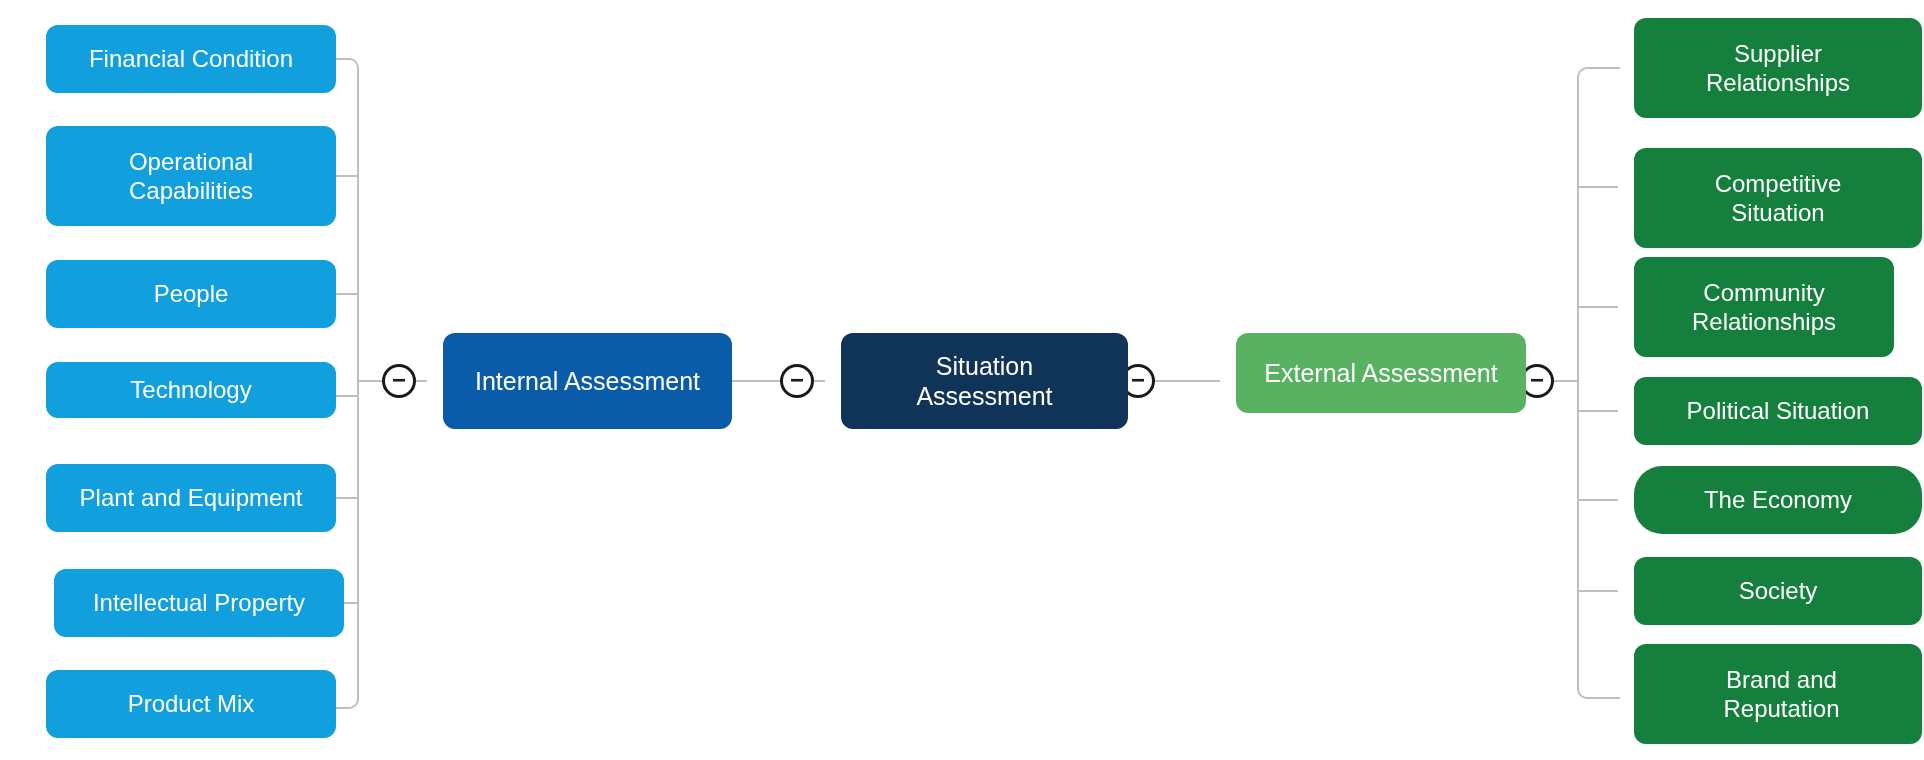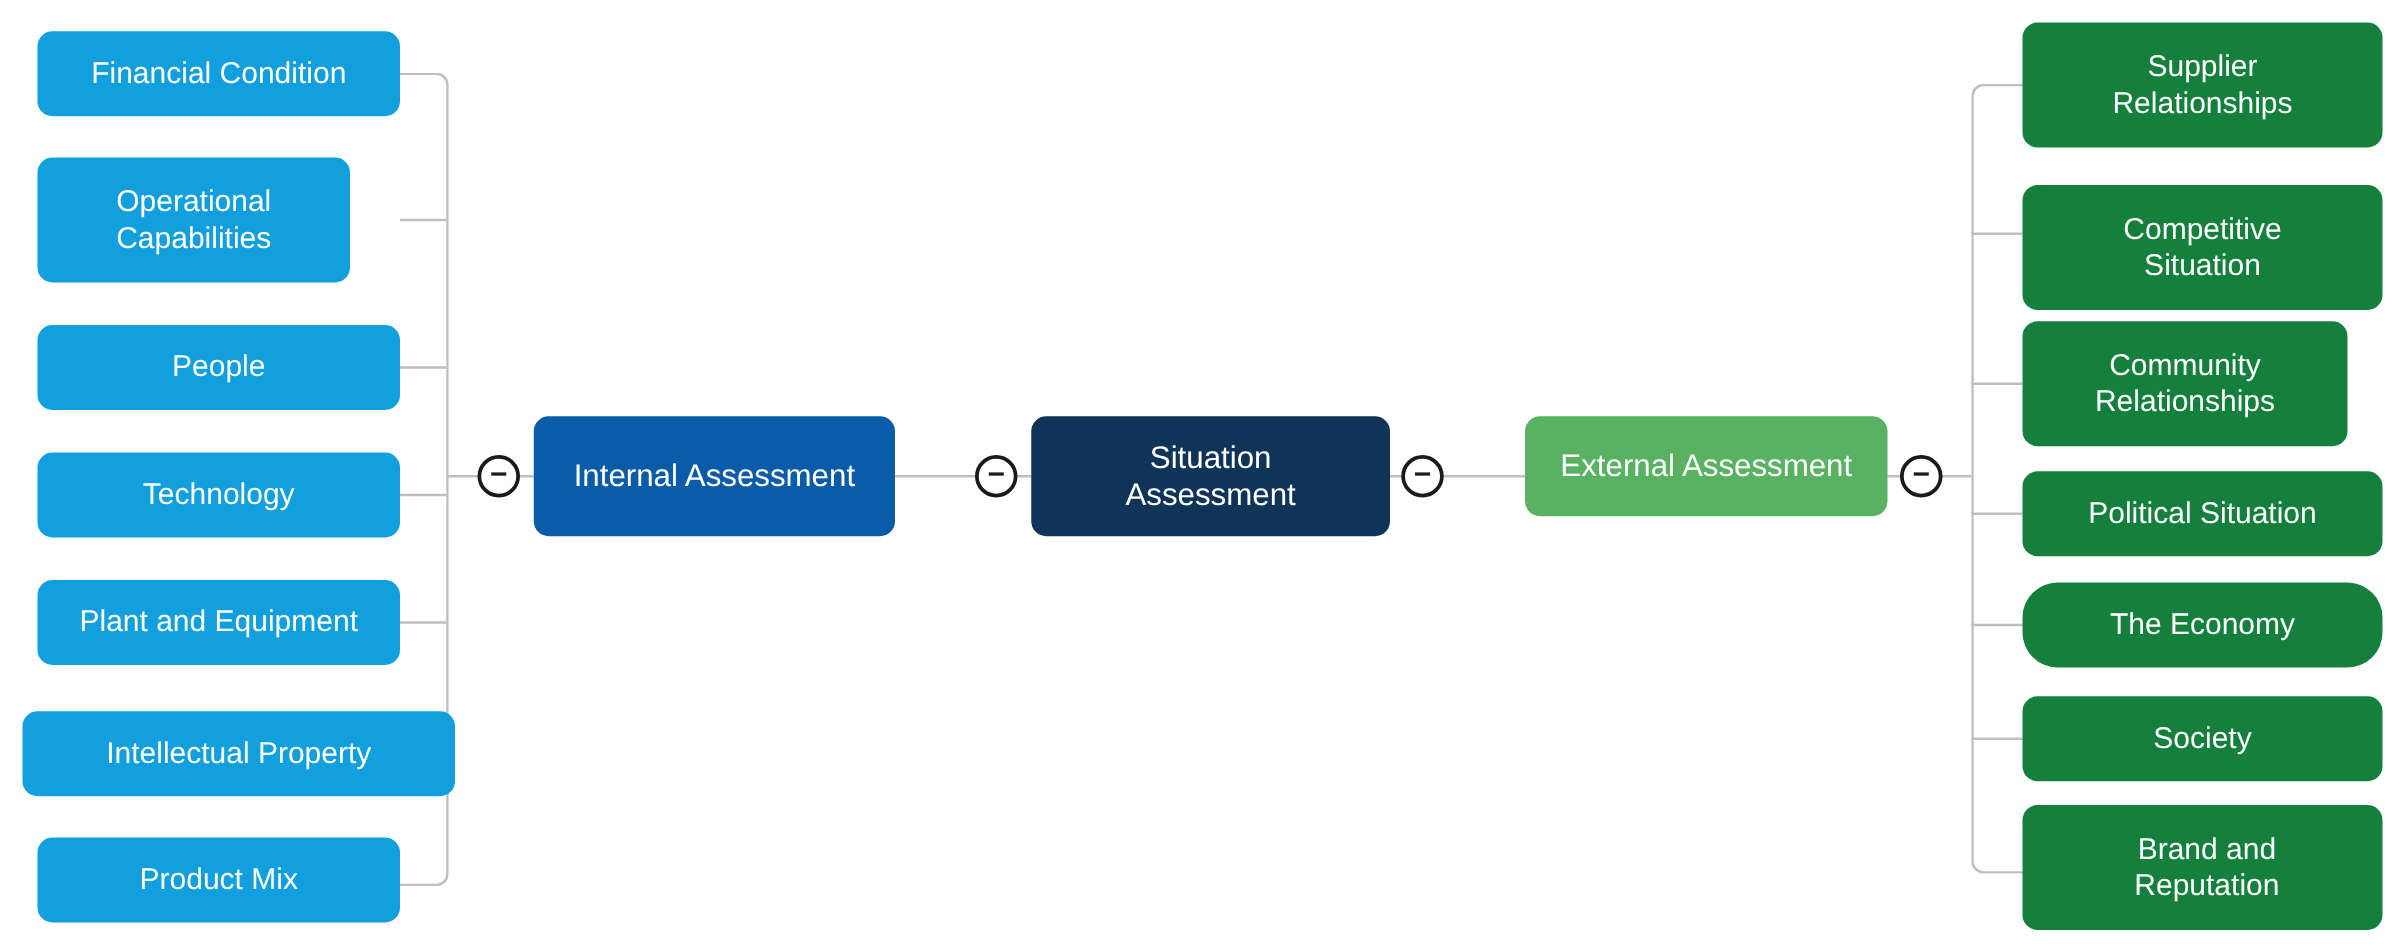--- a/index.html
+++ b/index.html
@@ -41,20 +41,21 @@
     position: absolute;
     border-radius: 12px;
     display: flex;
     align-items: center;
     justify-content: center;
     text-align: center;
     color: #ffffff;
     padding: 4px 14px;
     box-sizing: border-box;
     cursor: default;
+    margin-left: 16px;
   }
   .node span {
     white-space: pre-line;
     line-height: 1.22;
   }
   .child-node { font-size: 24px; }
   .main-node  { font-size: 25px; }
   .c-left     { background: #11a0dd; }
   .c-internal { background: #0b5ca8; }
   .c-center   { background: #103458; }
@@ -115,34 +116,34 @@
   <div class="collapse" style="left:1121px; top:364px;">
     <span>−</span>
   </div>
   <div class="collapse" style="left:1520px; top:364px;">
     <span>−</span>
   </div>
 
   <div class="node child-node c-left" style="left:30px; top:25px; width:290px; height:68px;">
     <span>Financial Condition</span>
   </div>
-  <div class="node child-node c-left" style="left:30px; top:126px; width:250px; height:100px;">
+  <div class="node child-node c-left" style="left:30px; top:126px; width:290px; height:100px;">
     <span>Operational
 Capabilities</span>
   </div>
   <div class="node child-node c-left" style="left:30px; top:260px; width:290px; height:68px;">
     <span>People</span>
   </div>
-  <div class="node child-node c-left" style="left:30px; top:362px; width:290px; height:68px;">
+  <div class="node child-node c-left" style="left:30px; top:362px; width:290px; height:56px;">
     <span>Technology</span>
   </div>
   <div class="node child-node c-left" style="left:30px; top:464px; width:290px; height:68px;">
     <span>Plant and Equipment</span>
   </div>
-  <div class="node child-node c-left" style="left:18px; top:569px; width:346px; height:68px;">
+  <div class="node child-node c-left" style="left:38px; top:569px; width:290px; height:68px;">
     <span>Intellectual Property</span>
   </div>
   <div class="node child-node c-left" style="left:30px; top:670px; width:290px; height:68px;">
     <span>Product Mix</span>
   </div>
 
   <div class="node main-node c-internal" style="left:427px; top:333px; width:289px; height:96px;">
     <span>Internal Assessment</span>
   </div>
   <div class="node main-node c-center" style="left:825px; top:333px; width:287px; height:96px;">

